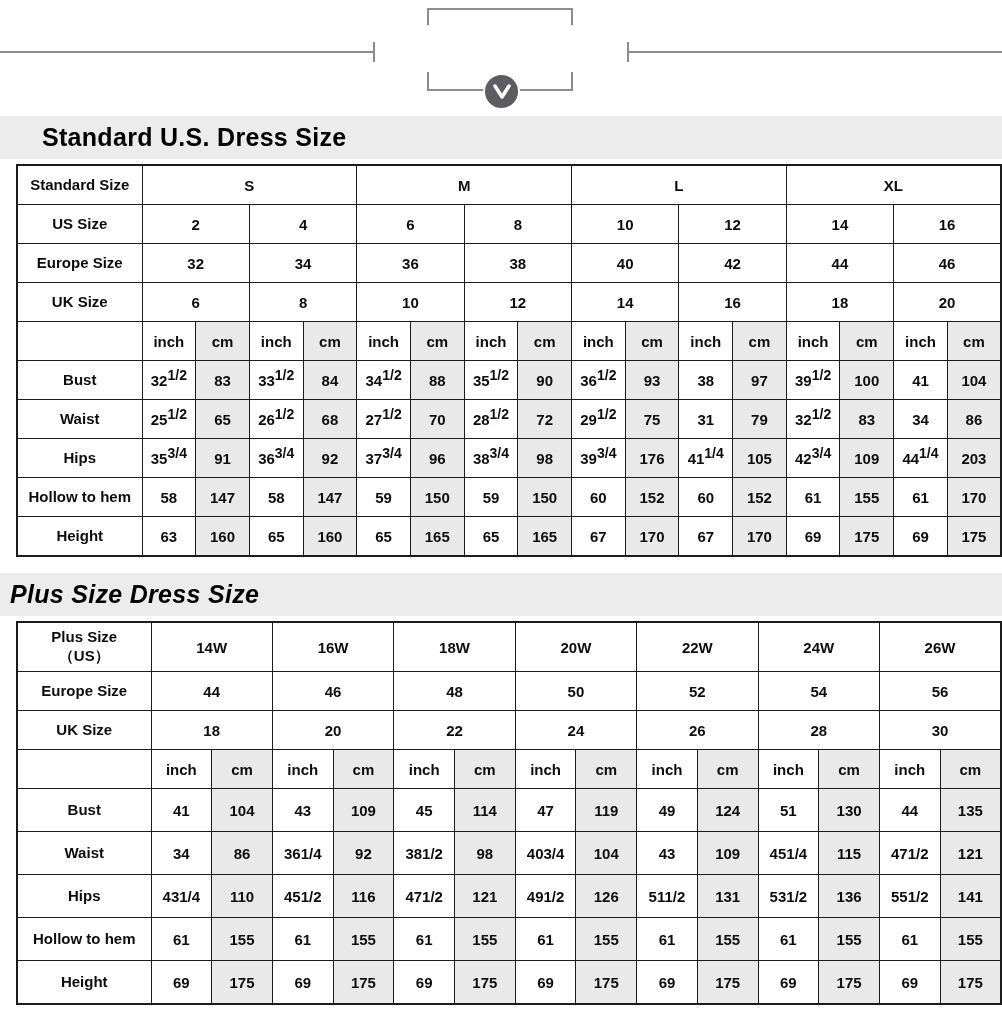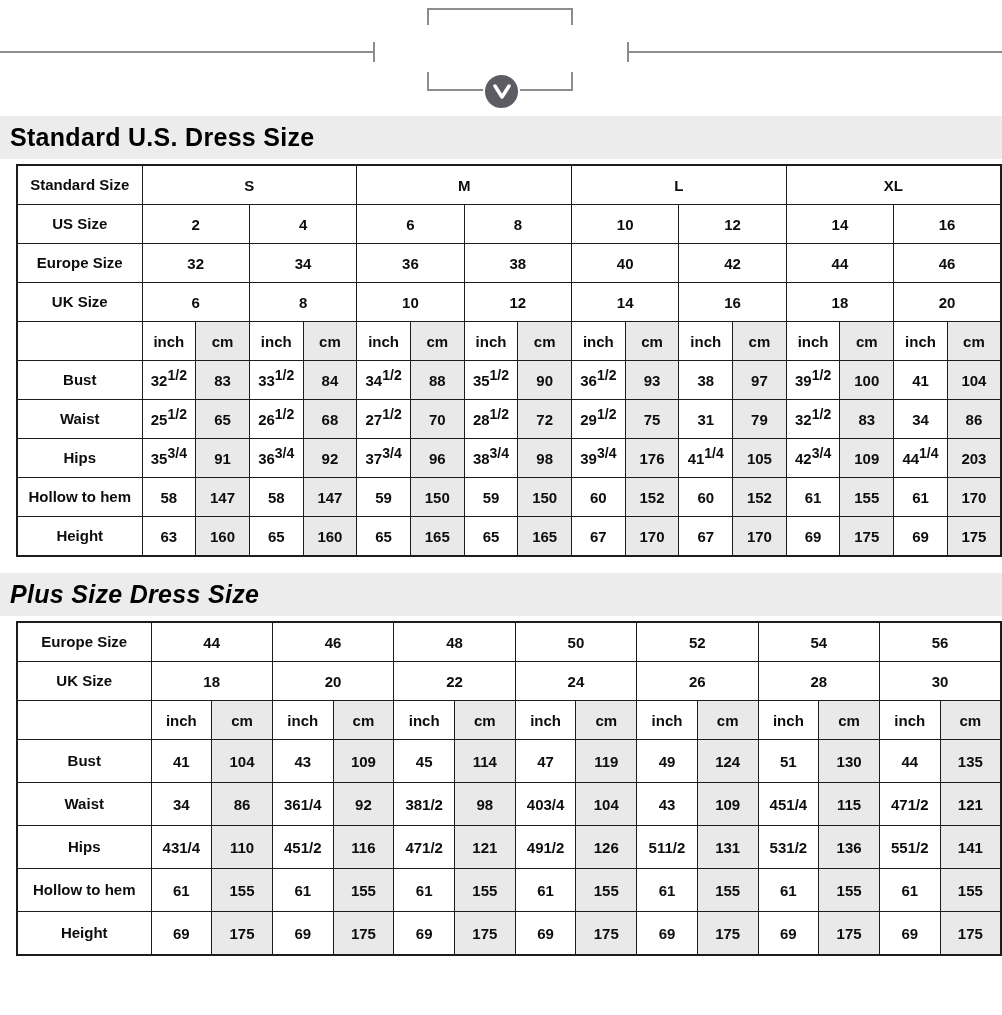--- a/index.html
+++ b/index.html
@@ -17,21 +17,21 @@
   .bracket-top{top:8px;height:17px;border-bottom:none;}
   .bracket-bottom{top:72px;height:19px;border-top:none;}
   .deco-title{position:absolute;top:25px;left:0;width:100%;text-align:center;
     font-family:"DejaVu Serif",serif;font-weight:bold;font-size:36px;color:#3b3b42;letter-spacing:1px;}
   .chev-circle{position:absolute;left:483px;top:73px;width:37px;height:37px;border-radius:50%;
     background:#5c5c62;border:2px solid #fff;box-sizing:border-box;
     display:flex;align-items:center;justify-content:center;z-index:2;}
 
   
   .band{background:#ececec;height:43px;display:flex;align-items:center;}
-  .band-standard{margin-top:4px;}
+  .band-standard{margin-top:4px;padding-left:32px;}
   .band-plus{margin-top:16px;font-style:italic;}
   .band h2{margin:0;padding-left:10px;font-size:25px;font-weight:bold;color:#000;letter-spacing:.3px;}
 
   
   table.size-table{border-collapse:collapse;table-layout:fixed;width:986px;margin:5px 8px 0 16px;border:2px solid #1c1c1c;}
   table.size-table td{border:1px solid #1c1c1c;text-align:center;vertical-align:middle;
     font-weight:bold;font-size:15px;color:#0d0d0d;height:38px;padding:0 1px;}
   table.size-table td.cm{background:#e9e9e9;}
   table.size-table td.lbl{white-space:pre-line;line-height:1.25;}
   table.size-table sup{font-size:14px;vertical-align:super;line-height:0;}
@@ -252,20 +252,31 @@
       <col>
       <col>
       <col>
       <col>
       <col>
       <col>
       <col>
     </colgroup>
   <tbody id="plus-body">
       <tr>
+        <td class="lbl corner">Plus Size
+（US）</td>
+        <td colspan="2">14W</td>
+        <td colspan="2">16W</td>
+        <td colspan="2">18W</td>
+        <td colspan="2">20W</td>
+        <td colspan="2">22W</td>
+        <td colspan="2">24W</td>
+        <td colspan="2">26W</td>
+      </tr>
+      <tr>
         <td class="lbl">Europe Size</td>
         <td colspan="2">44</td>
         <td colspan="2">46</td>
         <td colspan="2">48</td>
         <td colspan="2">50</td>
         <td colspan="2">52</td>
         <td colspan="2">54</td>
         <td colspan="2">56</td>
       </tr>
       <tr>

